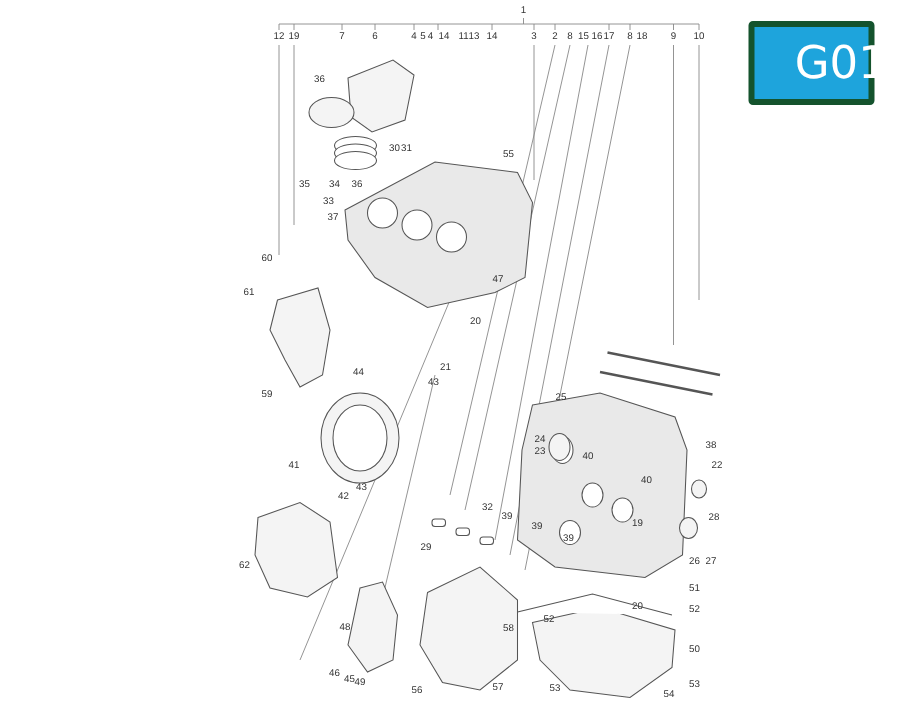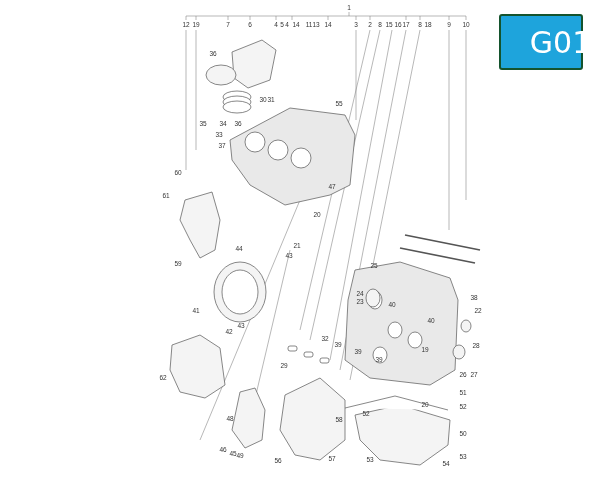--- a/index.html
+++ b/index.html
@@ -2,21 +2,21 @@
 <html><head>
 <meta charset="utf-8">
 <style>
   html, body { margin:0; padding:0; background:#ffffff; }
   body { width:600px; height:480px; position:relative; overflow:hidden;
          font-family:"Liberation Sans", sans-serif; }
   #diagram { position:absolute; left:0; top:0; width:600px; height:480px; }
   .lbl { position:absolute; font-size:6.5px; color:#333; line-height:1;
          transform:translate(-50%,-50%); white-space:nowrap; }
   .badge { position:absolute; left:499px; top:14px; width:84px; height:56px;
-           background:#1ea4dc; border:2px solid #14532d; box-sizing:border-box;
+           background:#1ea4dc; border:4px solid #14532d; box-sizing:border-box;
            border-radius:3px; display:flex; align-items:center; justify-content:center;
            color:#ffffff; font-size:30px; font-family:"DejaVu Sans", sans-serif;padding-left:39px; }
   svg .ln { stroke:#888; stroke-width:0.6; fill:none; }
   svg .part { stroke:#555; stroke-width:0.7; fill:#f4f4f4; }
   svg .part2 { stroke:#555; stroke-width:0.7; fill:#e9e9e9; }
   svg .hole { stroke:#555; stroke-width:0.7; fill:#ffffff; }
 </style>
 </head>
 <body>
 

